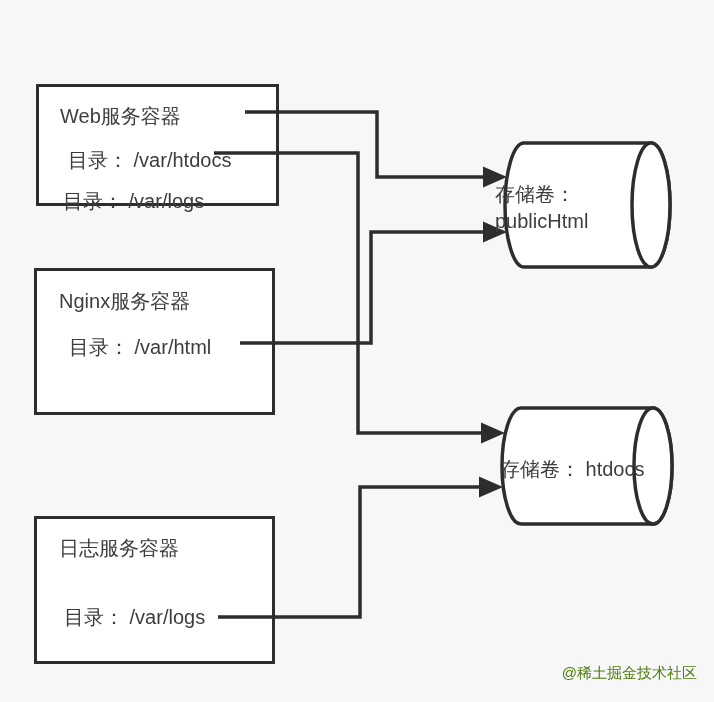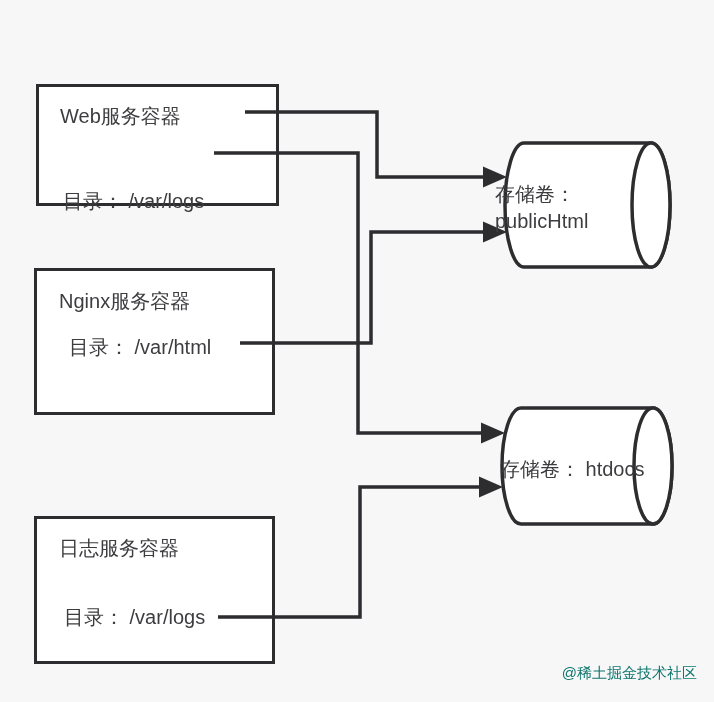--- a/index.html
+++ b/index.html
@@ -31,32 +31,33 @@
   }
   .cyl-label-center {
     position: absolute;
     color: #3d3d40;
     font-size: 20px;
     line-height: 27px;
     white-space: nowrap;
   }
   .watermark {
     position: absolute;
-    color: #0f766e;
+    color: #4d7c0f;
     font-size: 15px;
     white-space: nowrap;
   }
 </style>
 </head>
 <body>
 
 <div class="canvas">
 
   <div class="box" style="left:36px; top:36px; width:243px; height:122px;margin-top:48px;">
     <div class="label" style="left:21px; top:18px;">Web服务容器</div>
+    <div class="label" style="left:29px; top:62px;">目录： /var/htdocs</div>
     <div class="label" style="left:24px; top:103px;">目录： /var/logs</div>
   </div>
 
   <div class="box" style="left:34px; top:268px; width:241px; height:147px;">
     <div class="label" style="left:32px; top:65px;">目录： /var/html</div>
     <div class="label" style="left:22px; top:19px;">Nginx服务容器</div>
   </div>
 
   <div class="box" style="left:34px; top:516px; width:241px; height:148px;">
     <div class="label" style="left:22px; top:18px;text-align:right;">日志服务容器</div>

